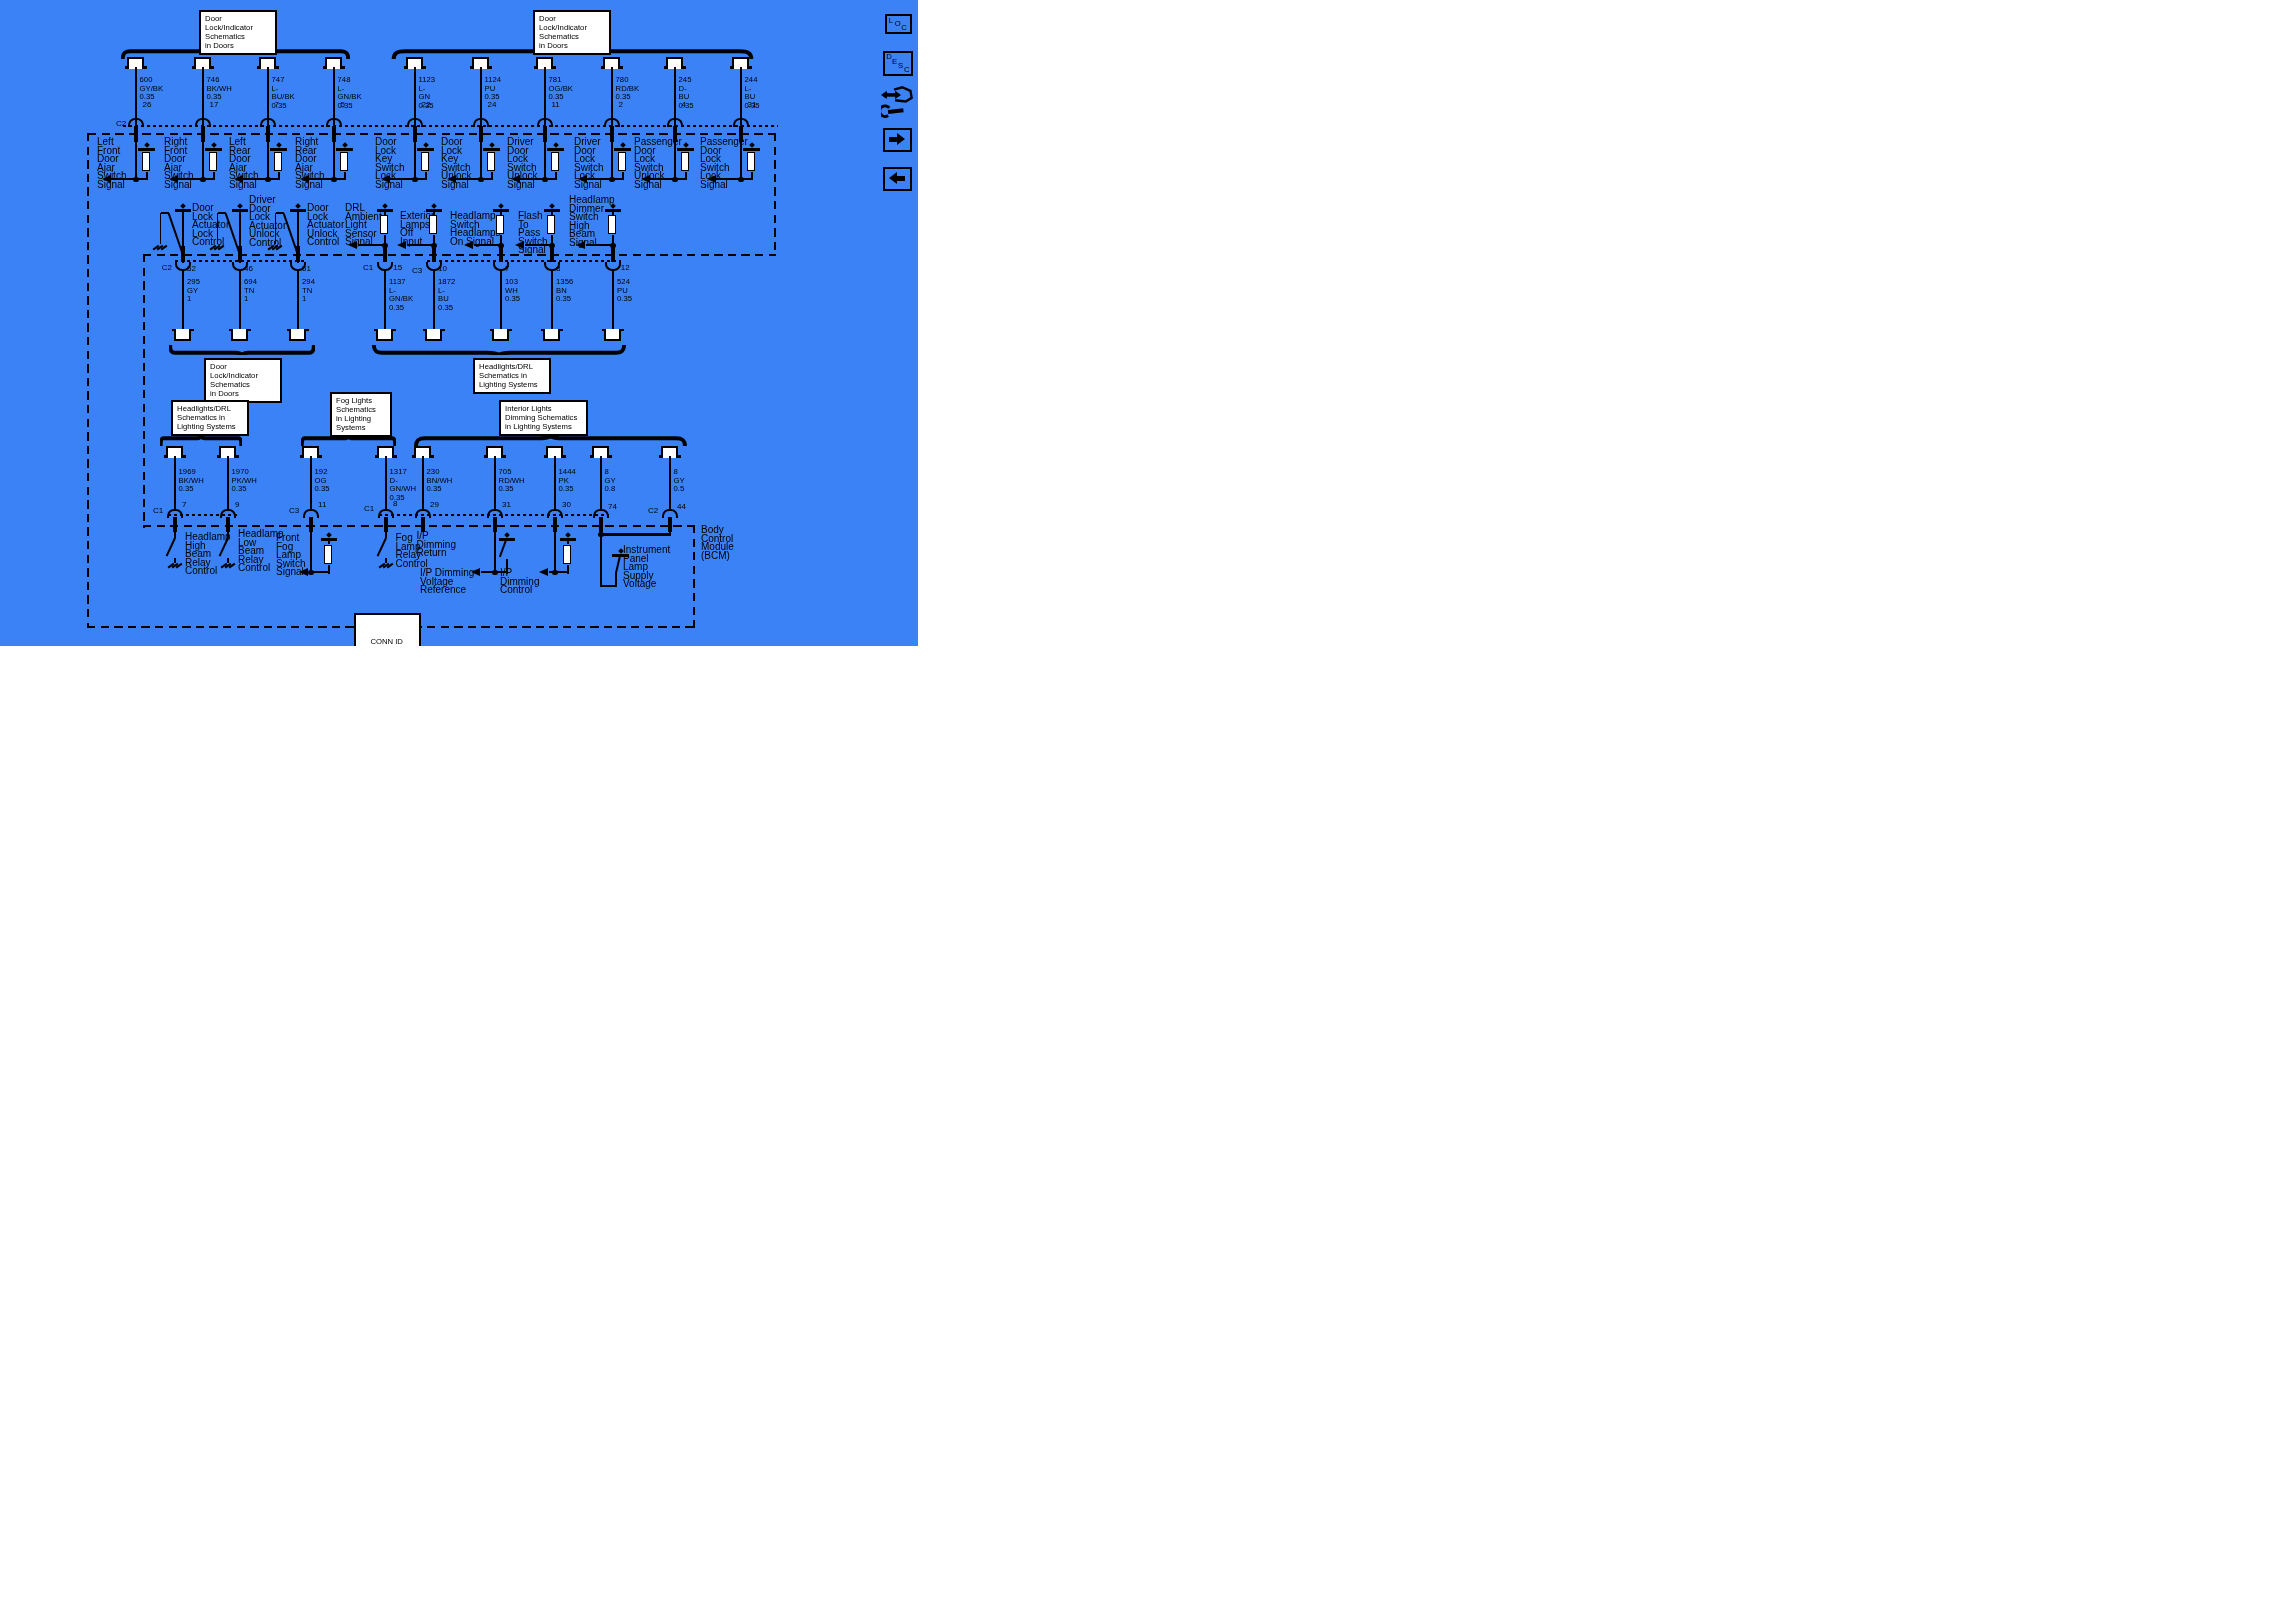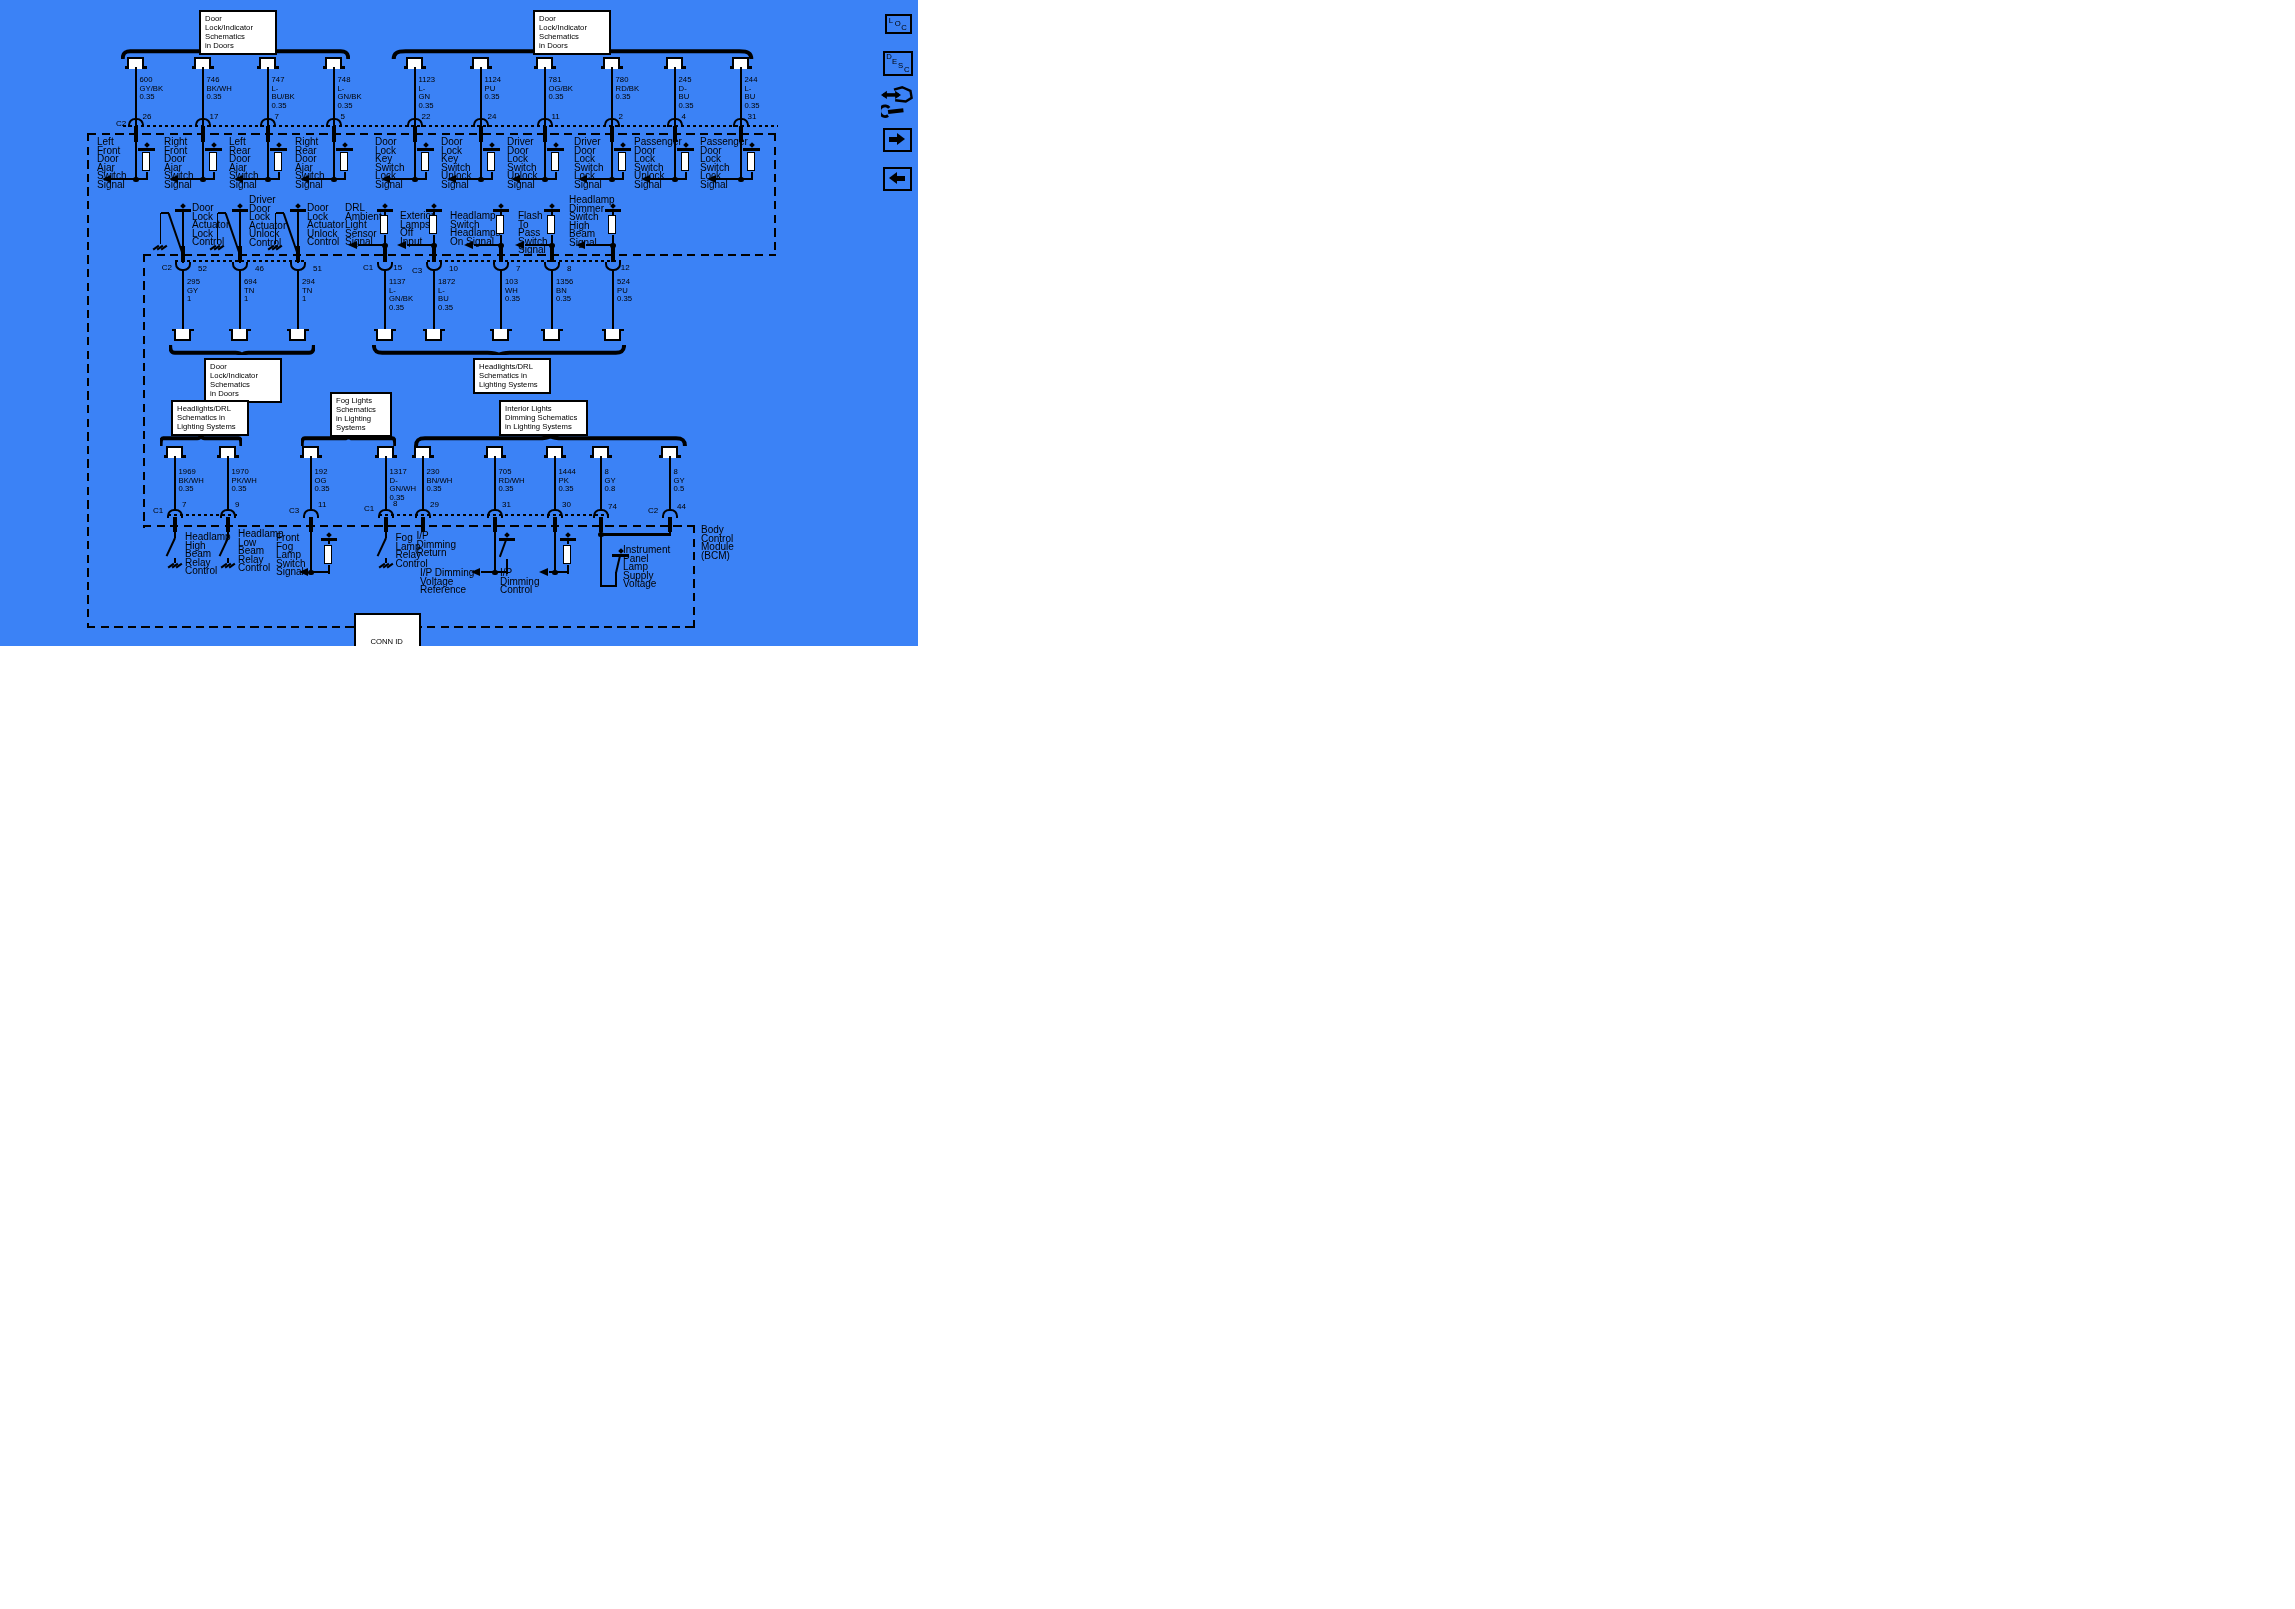--- a/index.html
+++ b/index.html
@@ -38,30 +38,30 @@
          margin-left:-8.6px;background:#fff}
   .stubU::before{content:"";position:absolute;left:-4.1px;top:0;width:4.1px;height:2.1px;background:#000}
   .stubU::after{content:"";position:absolute;right:-4.1px;top:0;width:4.1px;height:2.1px;background:#000}
   .dashH{position:absolute;height:2.4px;background:repeating-linear-gradient(90deg,#000 0 8.3px,transparent 8.3px 13.6px)}
   .dashV{position:absolute;width:2.4px;background:repeating-linear-gradient(180deg,#000 0 8.3px,transparent 8.3px 13.6px)}
   .dotH{position:absolute;height:2.4px;background:repeating-linear-gradient(90deg,#000 0 2.7px,transparent 2.7px 6px)}
   .bl{position:absolute;width:2.1px;background:#000;margin-left:-1px}
   .brace{position:absolute}
   
   .tr .stubD{top:57px}.tr .w1{top:67px;height:59px}.tr .wlb{top:76px;left:3.6px}
-  .tr .arc{top:118px}.tr .n{top:113px;left:6.5px}.tr .term{top:126px;height:16px}
+  .tr .arc{top:118px}.tr .n{top:101px;left:6.5px}.tr .term{top:126px;height:16px}
   .tr .w2{top:142px;height:38px}.tr .pw{top:143px;left:2.4px}.tr .rs{top:152px;left:6px}
   .tr .st2{top:172px;height:8.3px;left:10.7px}.tr .hl{top:178px;left:-26px;width:37px}
   .tr .ar{top:175px;left:-34px}.tr .dt{top:177px;left:-2.7px}.tr .sig{top:138px;left:-39px}
   .ml .pw{top:204px;left:-8.3px}.ml .w1{top:212px;height:51px}
   .ml .blade{top:211px;height:44px;transform:rotate(-19deg);transform-origin:50% 100%}
   .ml .tick{top:212px;left:-22.5px;width:8.3px}.ml .lv{top:213px;height:31px;left:-22.5px}
   .ml .g{left:-30px;top:244px}
   .ml .term,.mr .term{top:246px;height:16px}.ml .arc,.mr .arc{top:262px}
-  .ml .n,.mr .n{top:265px;left:15px}.ml .w2,.mr .w2{top:269px;height:60px}
+  .ml .n,.mr .n{top:265px;left:4px}.ml .w2,.mr .w2{top:269px;height:60px}
   .ml .wlb,.mr .wlb{top:278px;left:4.1px}.ml .stubU,.mr .stubU{top:329px}
   .mr .pw{top:204px;left:-8.3px}.mr .s1{top:212px;height:3.6px}.mr .rs{top:215px;left:-4.7px}
   .mr .s2{top:235px;height:27px}.mr .dt{top:243px;left:-2.7px}
   .mr .hl{top:244px;left:-27px;width:28px}.mr .ar{top:241px;left:-37px}
   .br .stubD{top:446px}.br .w1{top:456px;height:53px}.br .wlb{top:468px;left:3.6px}
   .br .arc{top:509px}.br .n{top:501px;left:7.1px}.br .term{top:517px;height:15.4px}
 </style>
 </head>
 <body>
 

